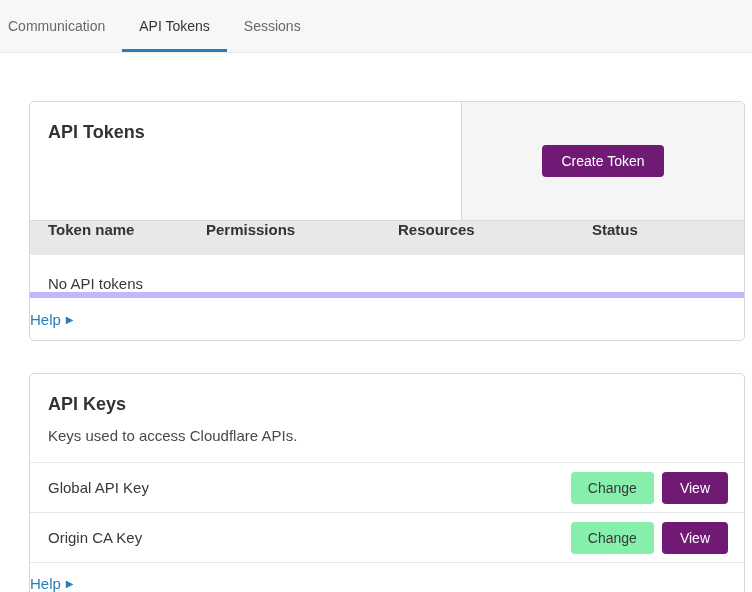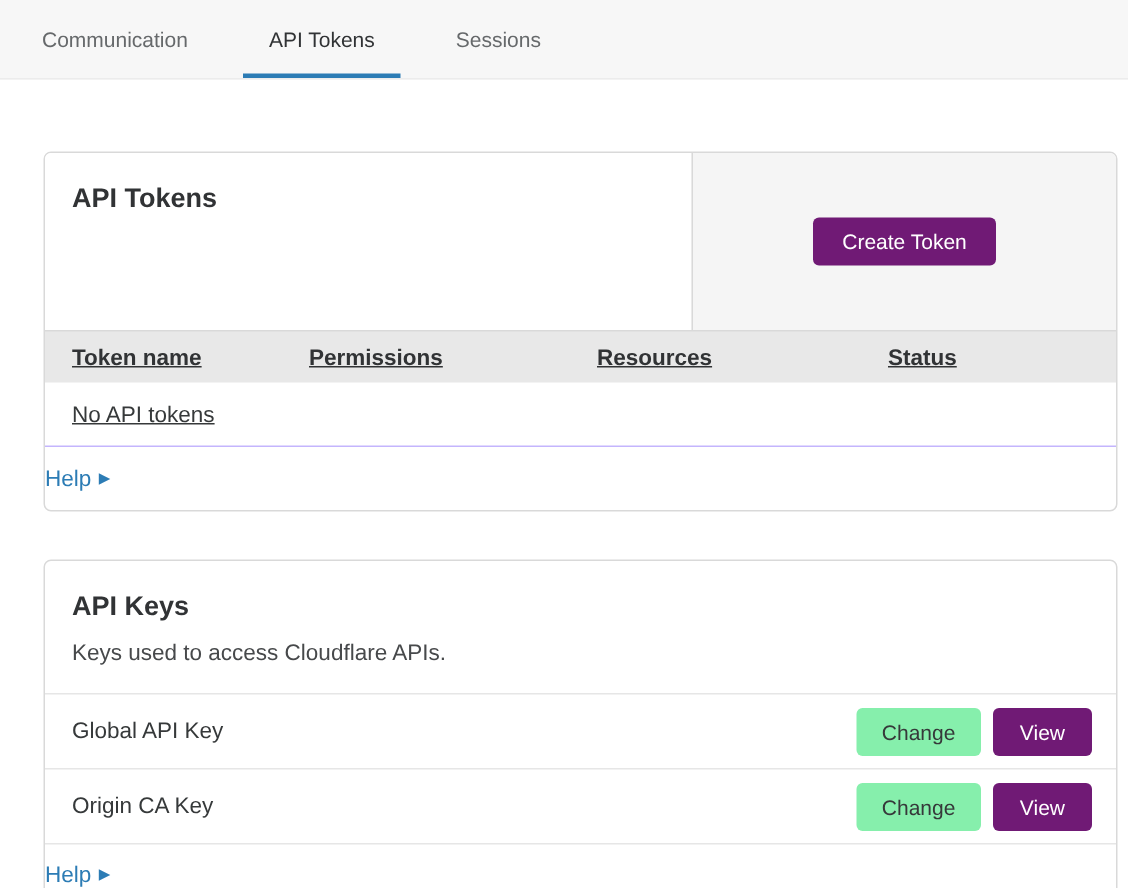--- a/index.html
+++ b/index.html
@@ -22,21 +22,20 @@
   }
   .tab {
     display: flex;
     align-items: center;
     padding: 0 17px;
     font-size: 14px;
     color: #66696b;
     cursor: pointer;
     border-bottom: 3px solid transparent;
     padding-top: 3px;
-    margin-left: 20px;
   }
   .tab:first-child { padding-left: 8px; }
   .tab.active {
     color: #313335;
     border-bottom-color: #2c7cb5;
   }
 
   
   .content { padding: 48px 7px 0 29px; }
   .card {
@@ -93,43 +92,41 @@
   .btn-primary.lg { padding: 9px 19px; font-size: 14px; }
   .btn-secondary {
     background: #86efac;
     color: #36393a;
     padding: 9px 17px;
   }
 
   
   .table-head {
     display: flex;
-    align-items: center;
+    align-items: flex-start;
     height: 35px;
     background: #e8e8e8;
     border-top: 1px solid #d9d9d9;
     padding-left: 18px;
     font-size: 15px;
     font-weight: bold;
     color: #313335;
-    text-decoration: underline;
   }
   .th-col1 { width: 158px; }
   .th-col2 { width: 192px; }
   .th-col3 { width: 194px; }
   .th-col4 { flex: 1; }
   .empty-row {
     height: 43px;
     display: flex;
-    align-items: center;
+    align-items: flex-end;
     padding-left: 18px;
     font-size: 15px;
     color: #36393a;
-    border-bottom: 1px solid #c4b5fd;
-    text-decoration: underline;
+    border-bottom: 6px solid #c4b5fd;
   }
   .card-footer {
     height: 42px;
     display: flex;
     align-items: center;
     padding-right: 29px;
   }
   .help-link {
     font-size: 15px;
     color: #2c7cb5;

